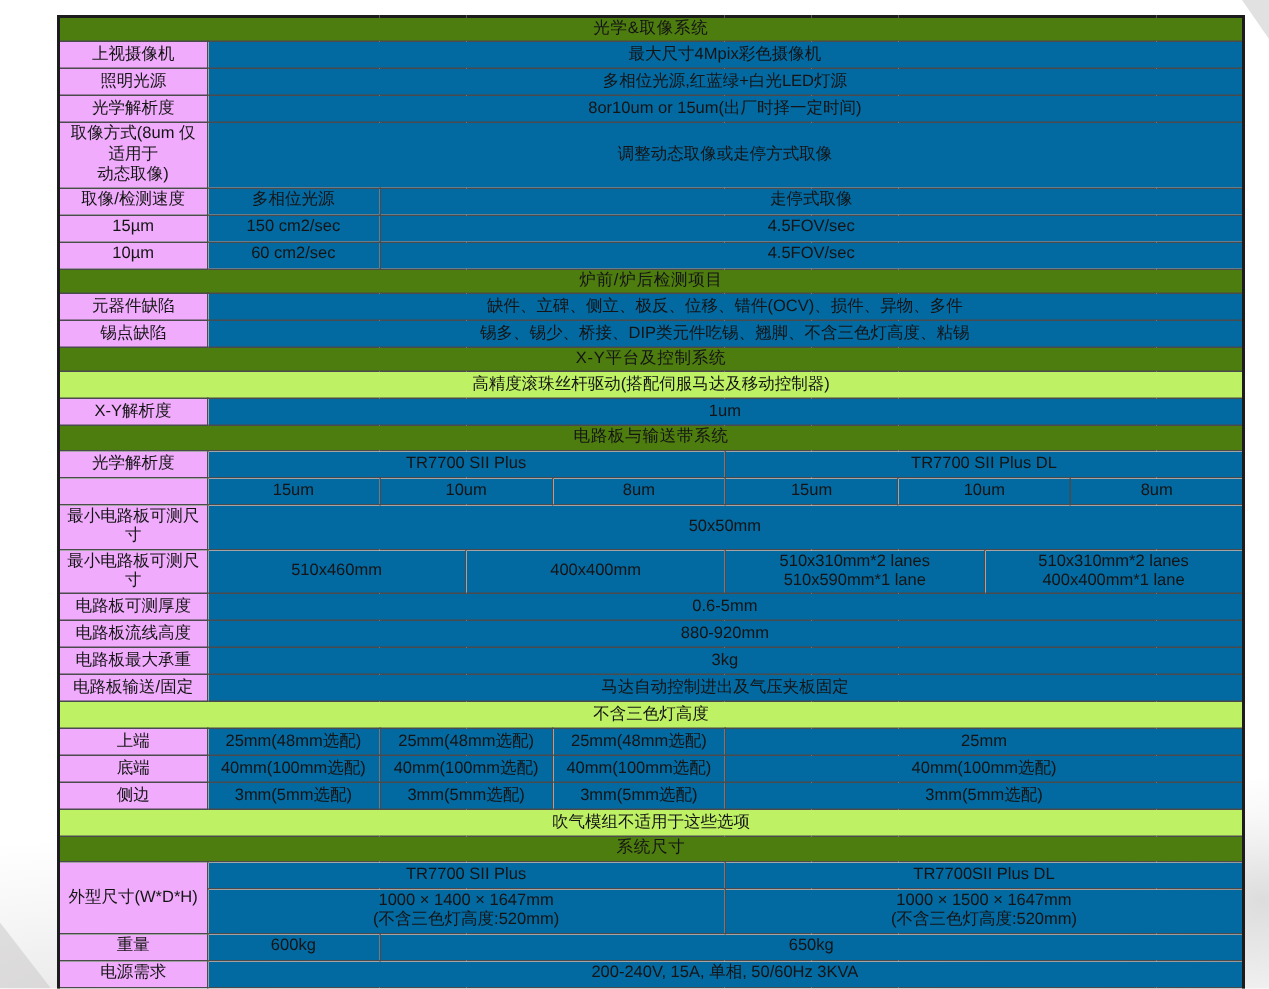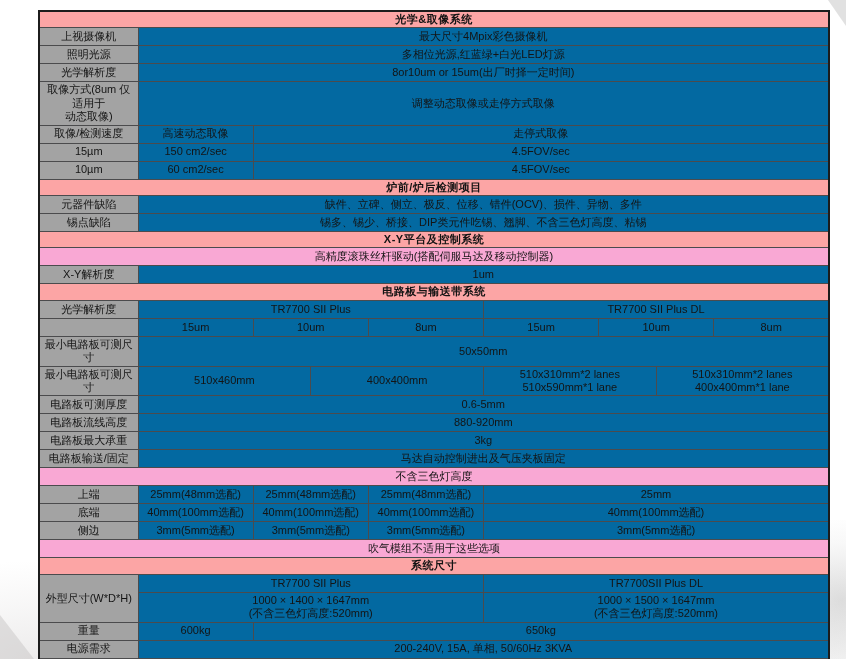--- a/index.html
+++ b/index.html
@@ -53,26 +53,26 @@
     color: #141414;
     text-align: center;
     vertical-align: middle;
     padding: 1px 3px;
     white-space: pre-line;
     overflow: hidden;
   }
   tr { height: 18px; }
   tr.section-row { height: 16px; }
   td.header {
-    background: #fca5a5;
-    font-weight: bold;
+    background: #4d7c0f;
+    font-weight: normal;
     letter-spacing: 0.5px;
   }
-  td.full { background: #f9a8d4; }
-  td.label { background: #a3a3a3; margin-top: 42px; }
+  td.full { background: #bef264; }
+  td.label { background: #f0abfc; margin-top: 42px; }
   td.value { background: #0369a1; }
 </style>
 </head>
 <body>
 
 <div class="deco deco-swirl-bl"></div>
 <div class="deco deco-swirl-br"></div>
 <div class="deco deco-swirl-r"></div>
 <div class="deco deco-corner-tr"></div>
 <div class="deco deco-corner-bl"></div>
@@ -110,21 +110,21 @@
           <td class="label">光学解析度</td>
           <td colspan="12" class="value">8or10um or 15um(出厂时择一定时间)</td>
         </tr>
         <tr class="data-row">
           <td class="label">取像方式(8um 仅适用于
 动态取像)</td>
           <td colspan="12" class="value">调整动态取像或走停方式取像</td>
         </tr>
         <tr class="data-row">
           <td class="label">取像/检测速度</td>
-          <td colspan="2" class="value">高速动态取像</td>
+          <td colspan="2" class="value">多相位光源</td>
           <td colspan="10" class="value">走停式取像</td>
         </tr>
         <tr class="data-row">
           <td class="label">15µm</td>
           <td colspan="2" class="value">150 cm2/sec</td>
           <td colspan="10" class="value">4.5FOV/sec</td>
         </tr>
         <tr class="data-row">
           <td class="label">10µm</td>
           <td colspan="2" class="value">60 cm2/sec</td>

